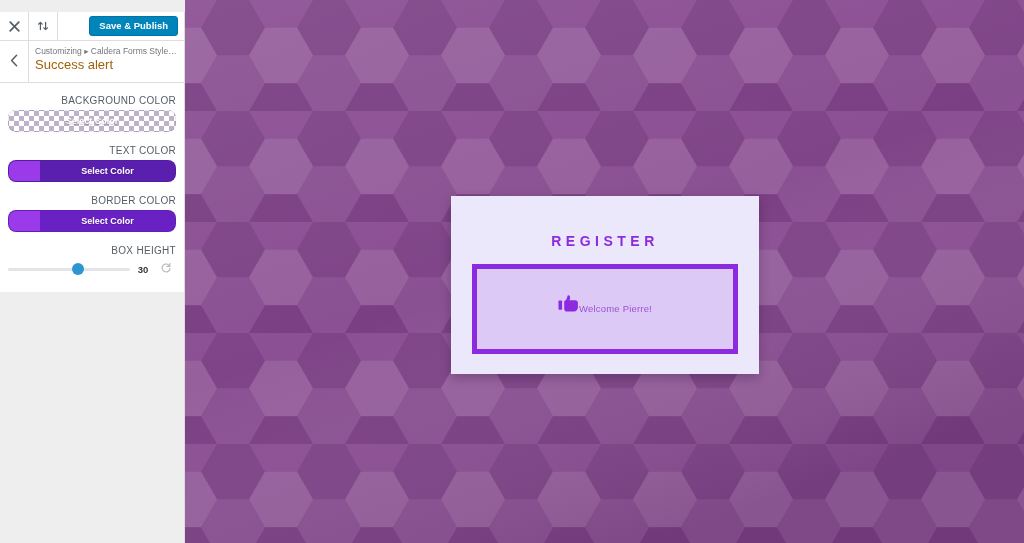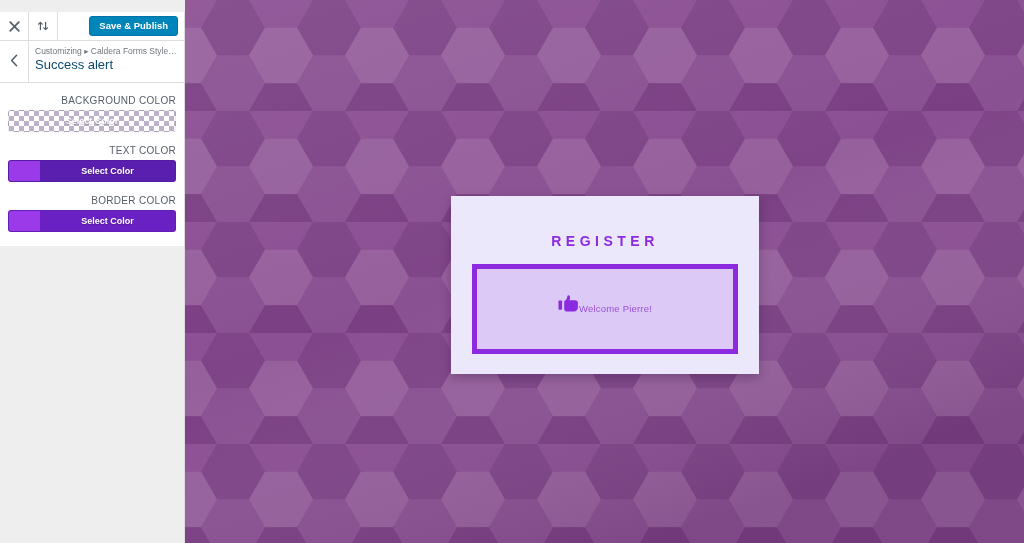--- a/index.html
+++ b/index.html
@@ -104,21 +104,21 @@
   .cz-breadcrumb {
     font-size: 8.5px;
     color: #72777c;
     line-height: 1.2;
     white-space: nowrap;
     overflow: hidden;
     text-overflow: ellipsis;
   }
   .cz-section-title {
     font-size: 13px;
-    color: #0c4a6e;
+    color: #a16207;
     line-height: 1.35;
     white-space: nowrap;
     overflow: hidden;
   }
 
   
   .cz-controls {
     background: #ffffff;
     padding: 12px 8px 14px 8px;
     box-sizing: border-box;
@@ -132,21 +132,21 @@
     margin-bottom: 4px;
     display: block;
     text-transform: uppercase;
     text-align: right;
   }
 
   
   .cz-colorbtn {
     position: relative;
     height: 22px;
-    border-radius: 3px;
+    border-radius: 8px;
     overflow: hidden;
     cursor: pointer;
     display: flex;
     align-items: stretch;
     border: 1px solid rgba(0,0,0,0.07);
     box-sizing: border-box;
   }
   .cz-swatch {
     width: 31px;
     flex: 0 0 31px;
@@ -363,20 +363,38 @@
           <div class="cz-colorbtn" style="background:#6a21c4;">
             <div class="cz-swatch" style="background:#9b3ae8;"></div>
             <div class="cz-colorbtn-body">
               <span class="cz-colorbtn-text">Select Color</span>
             </div>
           </div>
         </div>
 
 
 
+        <div class="cz-control">
+          <span class="cz-label">BOX HEIGHT</span>
+          <div class="cz-slider-row">
+            <div class="cz-range">
+              <div class="cz-range-track"></div>
+              <div class="cz-range-thumb" style="left:57%;"></div>
+            </div>
+            <div class="cz-value">30</div>
+            <div class="cz-reset">
+              <span>
+                <svg width="12" height="12" viewBox="0 0 12 12" aria-hidden="true">
+                  <path d="M9.6 4.2 A4 4 0 1 0 10 6.4" stroke="#b4b9be" stroke-width="1.1" fill="none" stroke-linecap="round"></path>
+                  <path d="M9.9 1.3 L9.9 4.4 L6.9 4.4" stroke="#b4b9be" stroke-width="1.1" fill="none" stroke-linecap="round" stroke-linejoin="round"></path>
+                </svg>
+              </span>
+            </div>
+          </div>
+        </div>
 
       </div>
     </div>
   </div>
 
   <div class="preview">
 
     <svg class="hexbg" viewBox="0 0 839 543" preserveAspectRatio="xMidYMid slice" aria-hidden="true">
       <defs>
         <pattern id="hexpat" width="96" height="111" patternUnits="userSpaceOnUse">

